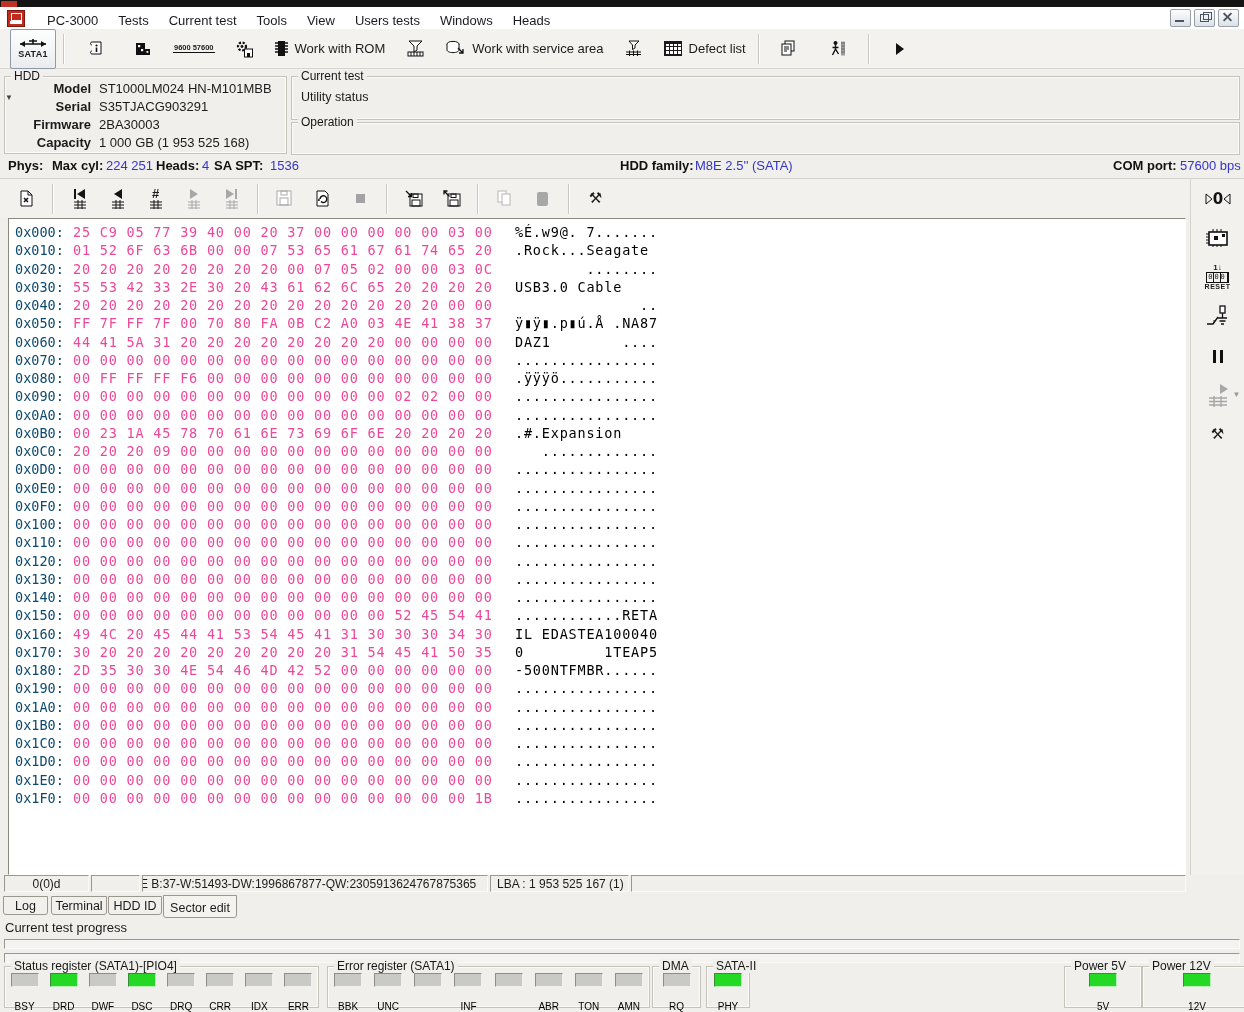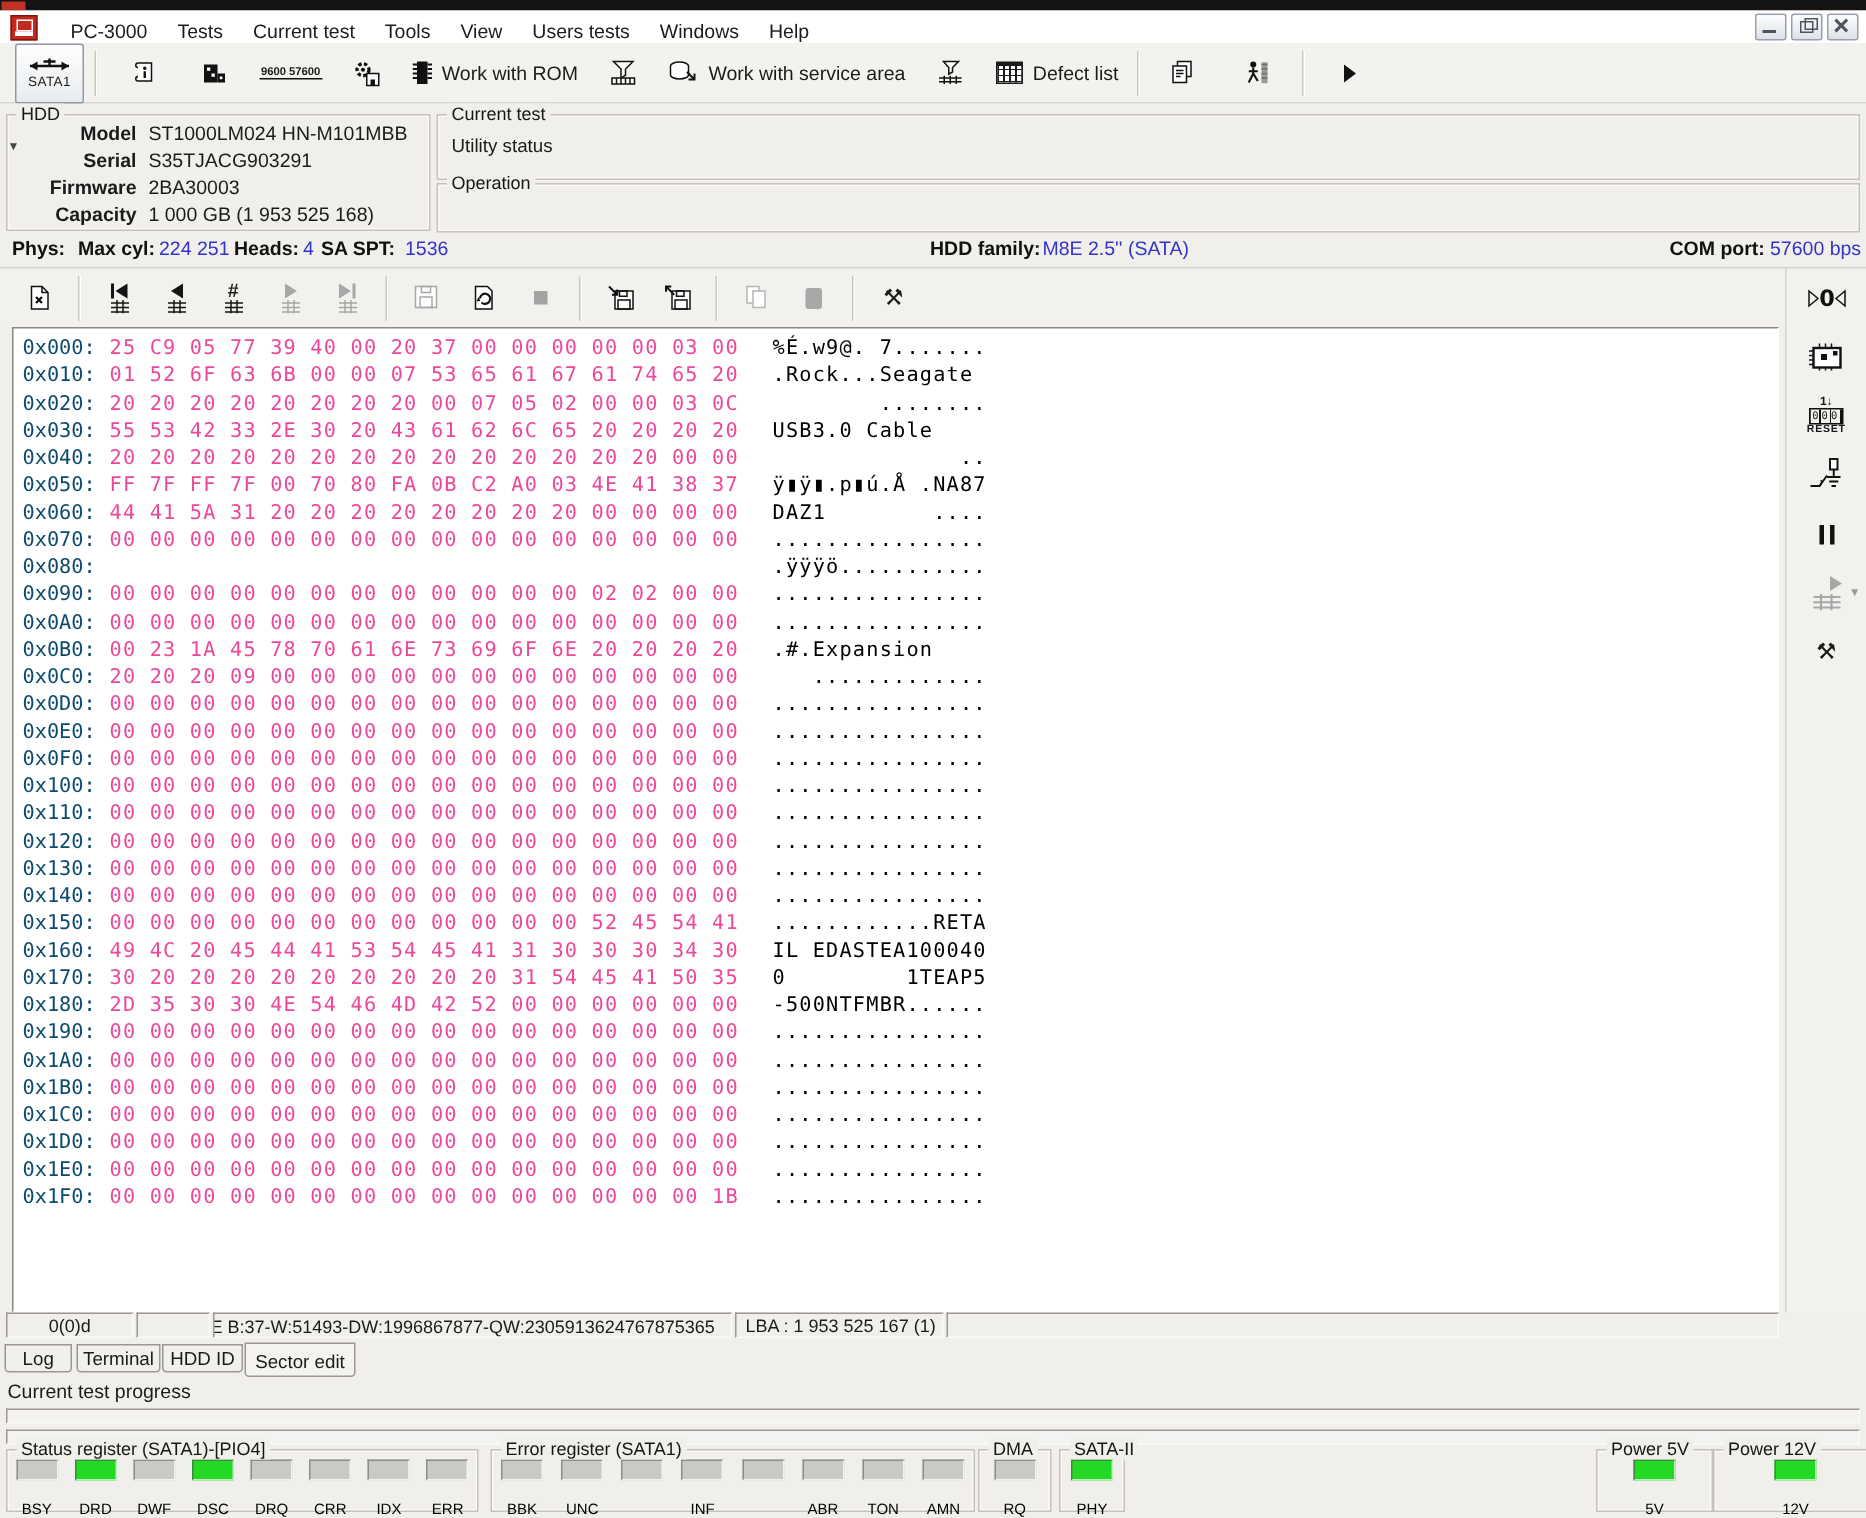--- a/index.html
+++ b/index.html
@@ -23,21 +23,21 @@
   .winbtn .g-rest:before{content:"";position:absolute;left:2px;top:-3px;width:7px;height:6px;border:1px solid #4c555e}
   .winbtn .g-x1,.winbtn .g-x2{position:absolute;left:3px;top:6px;width:11px;height:2px;background:#4c555e}
   .g-x1{transform:rotate(45deg)} .g-x2{transform:rotate(-45deg)}
   
   .toolbar{position:absolute;left:0;top:29px;width:1244px;height:40px;background:#f3f2ef;
            border-bottom:1px solid #d8d6d0;display:flex;align-items:center;padding-left:10px;box-sizing:border-box;gap:2px}
   .tbtn{height:34px;min-width:36px;display:flex;align-items:center;justify-content:center;gap:7px;
         padding:0 5px;font-size:13px;white-space:nowrap}
   .tbtn.framed{border:1px solid #8f9aa4;border-radius:2px;background:linear-gradient(#fefefe,#e9ecef);
                flex-direction:column;gap:1px;padding:2px 4px}
-  .satalbl{font-size:9px;font-weight:normal;line-height:9px;letter-spacing:.3px}
+  .satalbl{font-size:9px;font-weight:bold;line-height:9px;letter-spacing:.3px}
   .tsep{width:1px;height:30px;background:#c9c7c1;border-right:1px solid #fff;margin:0 5px}
   .speedstack{display:flex;align-items:center;line-height:8px}
   .speedstack b{font-size:7.5px;border-bottom:1px solid #111;padding:0 1px}
   .gridicon{width:18px;height:15px;border:1px solid #1a1a1a;border-top:3px solid #1a1a1a;box-sizing:border-box;
     background:repeating-linear-gradient(90deg,#1a1a1a 0 1px,transparent 1px 4px),
                repeating-linear-gradient(0deg,#1a1a1a 0 1px,transparent 1px 4px);background-color:#fff}
   .playtri{width:0;height:0;border-top:6px solid transparent;border-bottom:6px solid transparent;border-left:8px solid #111}
   
   .gbox{position:absolute;border:1px solid #c6c4ba;box-shadow:inset 0 0 0 1px #fbfaf7}
   .gtitle{position:absolute;top:-8px;left:6px;background:#f0efeb;padding:0 3px;font-size:12px;color:#161616;white-space:nowrap}
@@ -130,21 +130,21 @@
 <div class="menubar">
   <div class="applogo"></div>
   <div style="display:flex">
       <div class="mi">PC-3000</div>
       <div class="mi">Tests</div>
       <div class="mi">Current test</div>
       <div class="mi">Tools</div>
       <div class="mi">View</div>
       <div class="mi">Users tests</div>
       <div class="mi">Windows</div>
-      <div class="mi">Help</div>
+      <div class="mi">Heads</div>
     </div>
   <div class="winbtns">
     <div class="winbtn">
         <span class="g-min"></span>
       </div>
     <div class="winbtn">
         <span class="g-rest"></span>
       </div>
     <div class="winbtn">
         <span class="g-x1"></span>
@@ -492,20 +492,21 @@
         <span class="hb">44 41 5A 31 20 20 20 20 20 20 20 20 00 00 00 00</span>
         <span class="ht">DAZ1        ....</span>
       </div>
       <div class="hexrow">
         <span class="ha">0x070:</span>
         <span class="hb">00 00 00 00 00 00 00 00 00 00 00 00 00 00 00 00</span>
         <span class="ht">................</span>
       </div>
       <div class="hexrow">
         <span class="ha">0x080:</span>
+        <span class="hb">00 FF FF FF F6 00 00 00 00 00 00 00 00 00 00 00</span>
         <span class="ht">.ÿÿÿö...........</span>
       </div>
       <div class="hexrow">
         <span class="ha">0x090:</span>
         <span class="hb">00 00 00 00 00 00 00 00 00 00 00 00 02 02 00 00</span>
         <span class="ht">................</span>
       </div>
       <div class="hexrow">
         <span class="ha">0x0A0:</span>
         <span class="hb">00 00 00 00 00 00 00 00 00 00 00 00 00 00 00 00</span>

